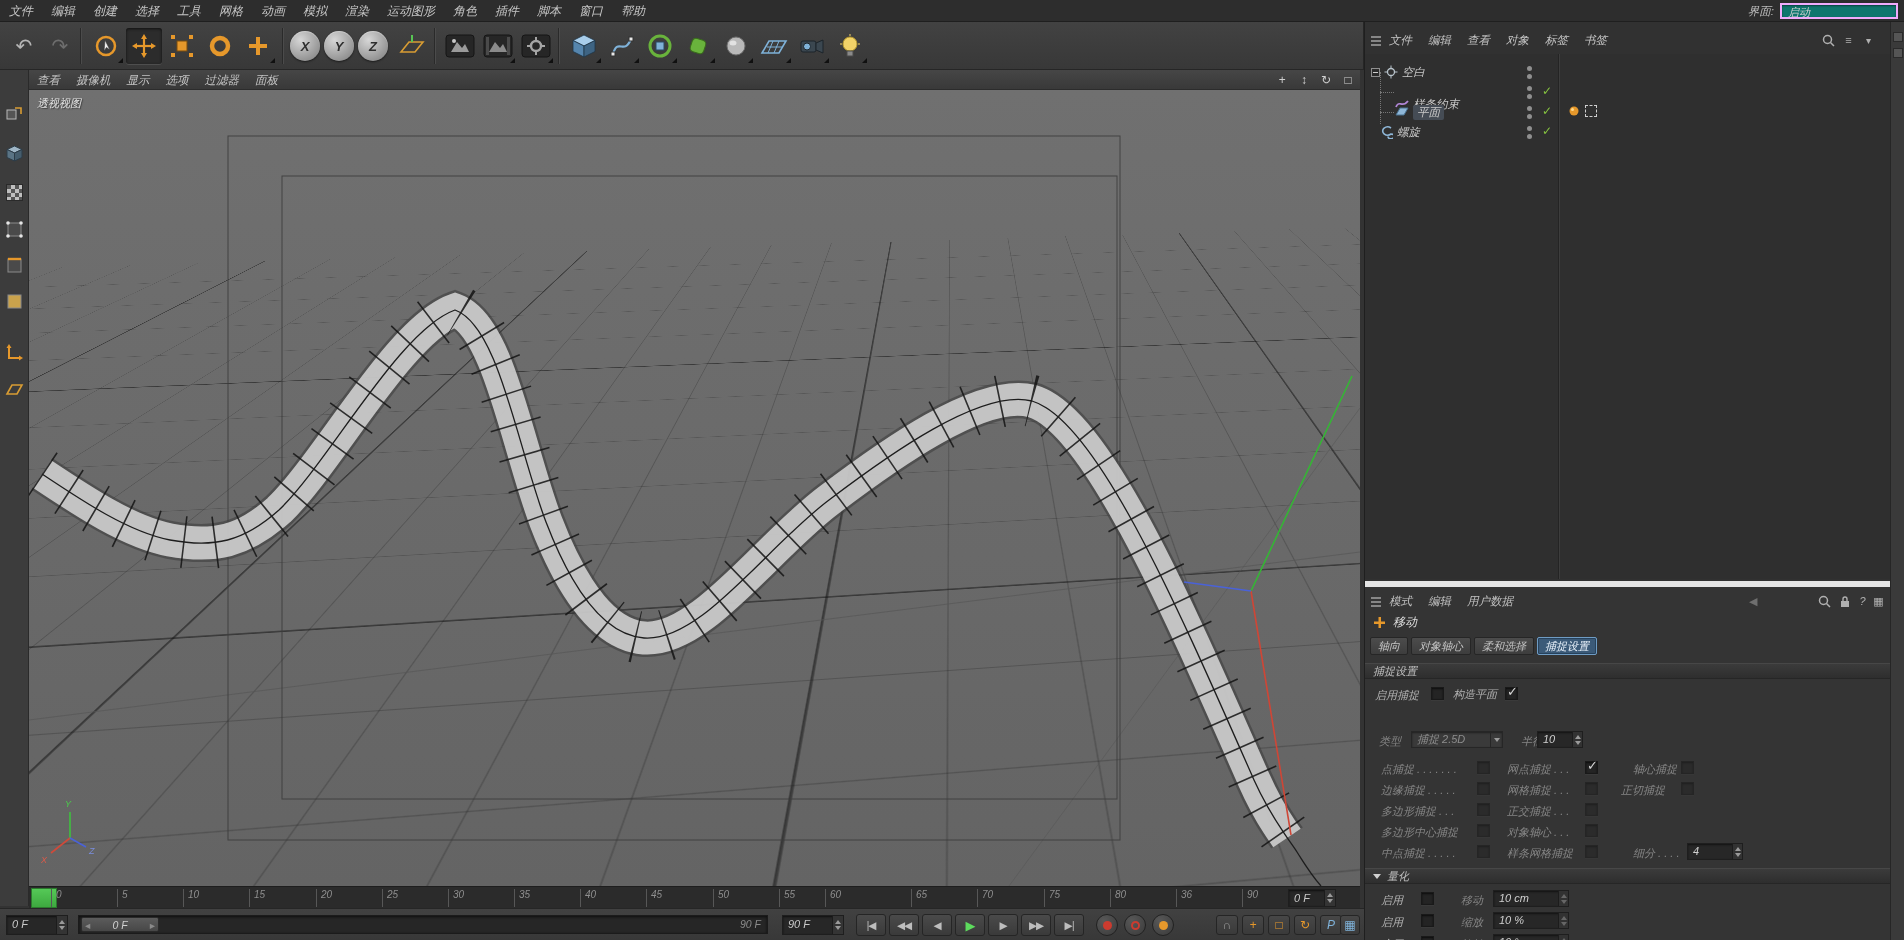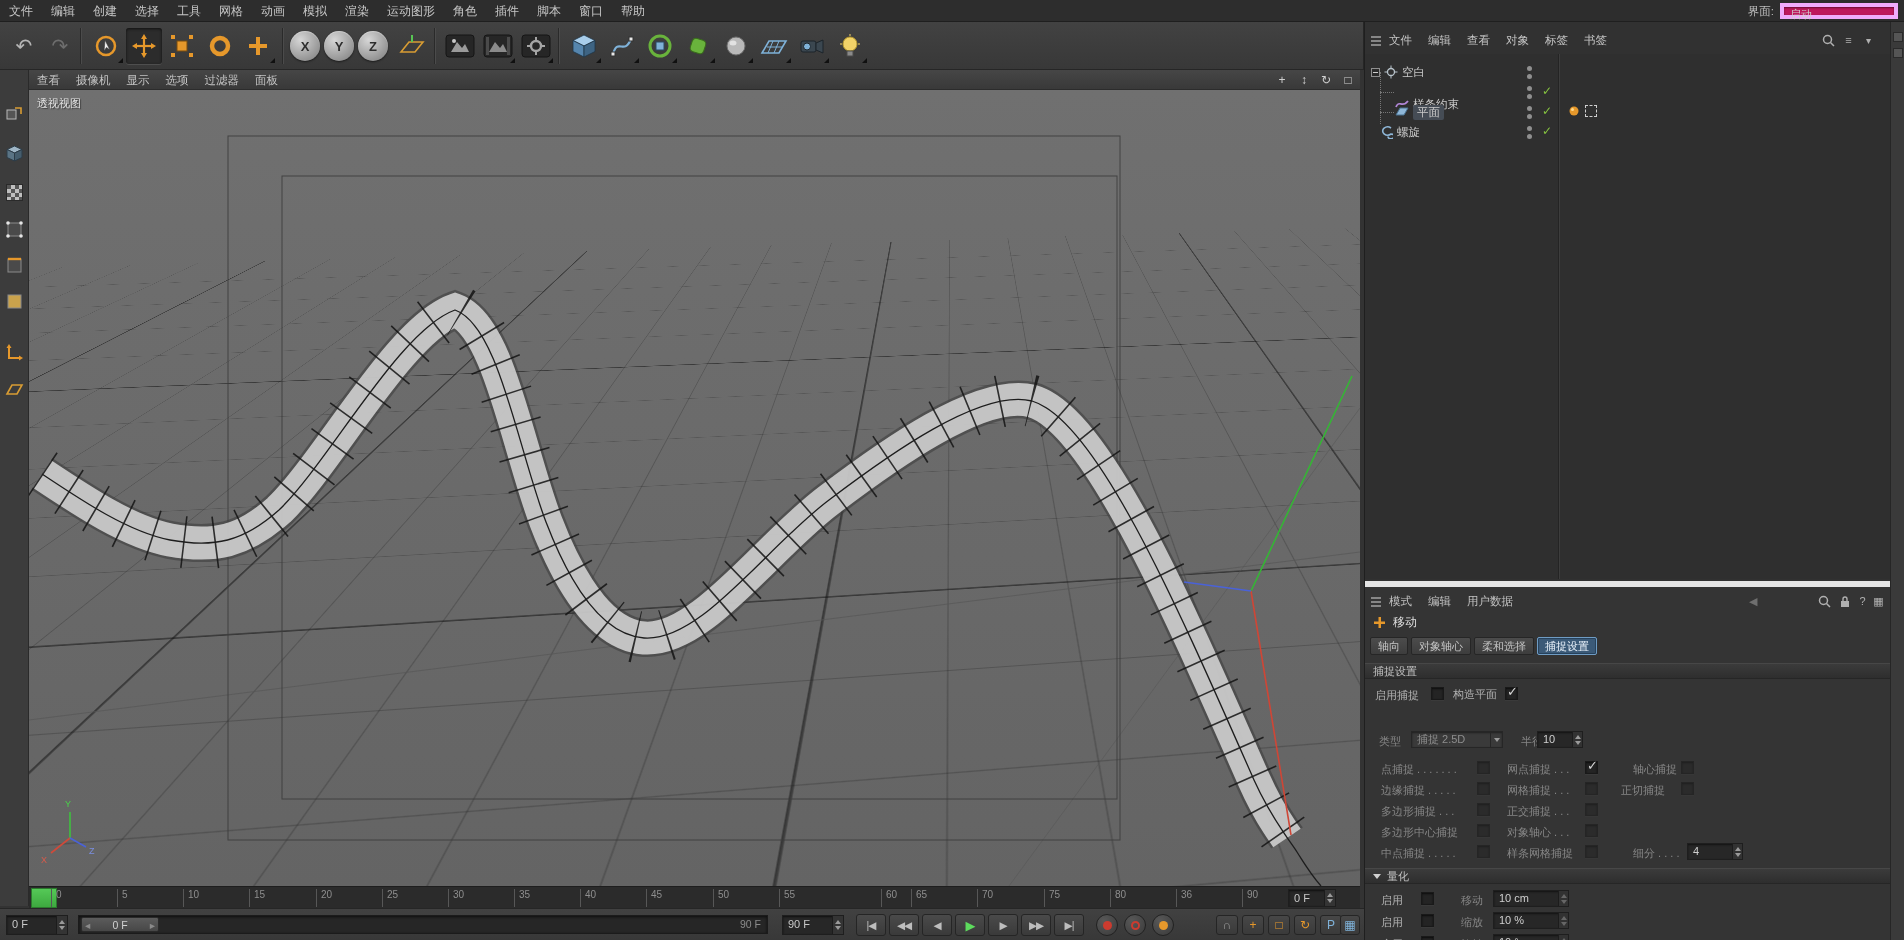--- a/index.html
+++ b/index.html
@@ -1,25 +1,25 @@
 <!DOCTYPE html>
 <html><head>
 <meta charset="utf-8">
 <style>
   *{margin:0;padding:0;box-sizing:border-box;}
   html,body{width:1904px;height:940px;overflow:hidden;}
   body{font-family:"Liberation Sans","DejaVu Sans",sans-serif;background:#333;-webkit-font-smoothing:antialiased;}
-  #app{position:relative;width:1904px;height:842px;background:#333;}
+  #app{position:relative;width:1904px;height:842px;background:#333;font-style:italic;}
 
   
   #menubar{position:absolute;left:0;top:0;width:1904px;height:22px;background:#2d2d2d;border-bottom:1px solid #1f1f1f;display:flex;align-items:center;}
   .m-item{padding:0 9px;line-height:22px;font-size:12px;color:#c6c6c6;cursor:default;}
   #iface{position:absolute;right:6px;top:3px;display:flex;align-items:center;gap:6px;}
   #iface .lab{font-size:11.5px;color:#bdbdbd;}
-  #iface .box{width:118px;height:16px;background:#be185d;border:4px solid #f0abfc;box-shadow:inset 0 1px 2px #0007;color:#d0d0d0;font-size:11px;line-height:14px;padding:0 6px;}
+  #iface .box{width:118px;height:16px;background:#0f766e;border:2px solid #f0abfc;box-shadow:inset 0 1px 2px #0007;color:#d0d0d0;font-size:11px;line-height:14px;padding:0 6px;}
 
   
   #toolbar{position:absolute;left:0;top:22px;width:1364px;height:48px;background:linear-gradient(#424242,#383838);border-bottom:1px solid #262626;border-right:1px solid #262626;}
   .tool{position:absolute;top:6px;width:36px;height:36px;border-radius:3px;display:flex;align-items:center;justify-content:center;}
   .tool.active{background:#2c2c2c;box-shadow:inset 0 1px 3px #000a,0 1px 0 #4e4e4e;}
   .tool .fly{position:absolute;right:1px;bottom:1px;width:0;height:0;border-left:5px solid transparent;border-top:5px solid transparent;border-right:5px solid #101010;}
   .tsep{position:absolute;top:6px;width:2px;height:36px;border-left:1px solid #2a2a2a;border-right:1px solid #4b4b4b;}
   .glyphbtn{font-size:20px;color:#b5b5b5;}
   .glyphbtn.dim{color:#6d6d6d;}
   .lockbtn{position:absolute;top:9px;width:30px;height:30px;border-radius:50%;background:radial-gradient(circle at 35% 30%,#d6d6d6,#969696 70%,#7d7d7d);color:#2e2e2e;font-size:13px;font-weight:bold;display:flex;align-items:center;justify-content:center;box-shadow:0 1px 2px #0008, inset 0 1px 1px #ffffff55;}
@@ -400,21 +400,21 @@
     <span class="tick" style="left:154px">10</span>
     <span class="tick" style="left:220px">15</span>
     <span class="tick" style="left:287px">20</span>
     <span class="tick" style="left:353px">25</span>
     <span class="tick" style="left:419px">30</span>
     <span class="tick" style="left:485px">35</span>
     <span class="tick" style="left:551px">40</span>
     <span class="tick" style="left:617px">45</span>
     <span class="tick" style="left:684px">50</span>
     <span class="tick" style="left:750px">55</span>
-    <span class="tick" style="left:852px">60</span>
+    <span class="tick" style="left:796px">60</span>
     <span class="tick" style="left:882px">65</span>
     <span class="tick" style="left:948px">70</span>
     <span class="tick" style="left:1015px">75</span>
     <span class="tick" style="left:1081px">80</span>
     <span class="tick" style="left:1147px">36</span>
     <span class="tick" style="left:1213px">90</span>
     <div class="spin" id="rframe">
       <span class="val">0 F</span>
       <span class="arrows">
           <i class="arr-up"></i>

